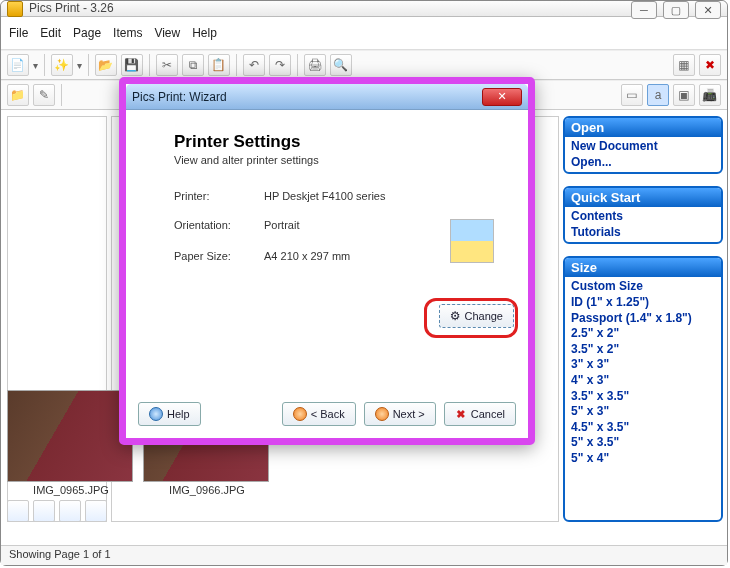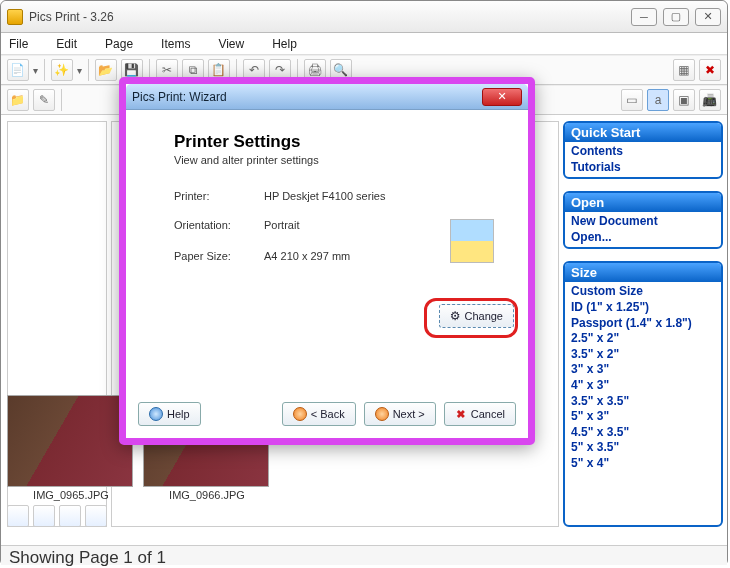--- a/index.html
+++ b/index.html
@@ -1,26 +1,26 @@
 <!DOCTYPE html>
 <html><head>
 <meta charset="utf-8">
 <style>
 * { box-sizing: border-box; margin: 0; padding: 0; font-family: "Segoe UI", Tahoma, sans-serif; }
 body { background: #fff; width: 730px; height: 568px; overflow: hidden; position: relative; }
 
 
 .main-window { width: 728px; height: 566px; border: 1px solid #888; border-radius: 6px; background: #fff; position: relative; }
-.titlebar { height: 32px; background: linear-gradient(#fdfdfd,#eaeaea); border-bottom: 1px solid #bbb; display: flex; align-items: center; padding: 8px 6px; border-radius: 6px 6px 0 0; }
+.titlebar { height: 16px; background: linear-gradient(#fdfdfd,#eaeaea); border-bottom: 1px solid #bbb; display: flex; align-items: flex-start; padding: 0 6px; border-radius: 6px 6px 0 0; }
 .titlebar .app-icon { width: 16px; height: 16px; background: linear-gradient(#ffd24a,#e6a400); border: 1px solid #b07e00; border-radius: 2px; margin-right: 6px; }
 .titlebar .title { font-size: 12px; color: #444; flex: 1; }
 .win-controls { display: flex; gap: 6px; }
 .win-btn { width: 26px; height: 18px; border: 1px solid #999; border-radius: 3px; background: #f8f8f8; font-size: 11px; display:flex; align-items:center; justify-content:center; color:#555; cursor:pointer; }
 
-.menubar { height: 22px; padding: 0 8px; display: flex; align-items: center; gap: 28px; font-size: 12px; color: #222; border-bottom: 1px solid #ddd; }
+.menubar { height: 33px; padding: 0 8px; display: flex; align-items: center; gap: 12px; font-size: 12px; color: #222; border-bottom: 1px solid #ddd; }
 .menubar span { cursor: pointer; }
 
 .toolbar { height: 30px; border-top: 1px solid #eee; border-bottom: 1px solid #ccc; padding: 2px 6px; display:flex; align-items:center; gap:4px; background:#fafafa; }
 .tb-ico { width: 22px; height: 22px; border: 1px solid #ccc; border-radius: 2px; background: linear-gradient(#fff,#eee); display:flex; align-items:center; justify-content:center; font-size:12px; color:#666; cursor:pointer; }
 .tb-sep { width:1px; height:22px; background:#ccc; margin:0 2px; }
 
 .content { position: relative; height: 452px; background: #fff; }
 .thumb-strip { position:absolute; left:6px; top:6px; bottom:40px; width:100px; border:1px solid #ccc; background:#fff; }
 .main-canvas { position:absolute; left:110px; top:6px; right:168px; bottom:40px; border:1px solid #ccc; background:#fff; }
 
@@ -32,21 +32,21 @@
 .mini-row { margin-top:4px; display:flex; gap:4px; }
 .mini { width:22px; height:22px; border:1px solid #ccc; border-radius:2px; background:linear-gradient(#fff,#e6f0ff); cursor:pointer; }
 
 
 .side-panels { position:absolute; right:4px; top:6px; bottom:40px; width:160px; display:flex; flex-direction:column; gap:12px; }
 .panel { border:2px solid #0a63c7; border-radius:6px; background:#fff; overflow:hidden; }
 .panel-hdr { background: linear-gradient(#4aa3ff,#0a63c7); color:#fff; font-weight:bold; font-size:13px; padding:2px 6px; }
 .panel-body { padding:2px 6px; font-size:12px; color:#0030a0; font-weight:bold; line-height:1.3; }
 .panel-body div { cursor:pointer; white-space:nowrap; }
 
-.statusbar { position:absolute; left:0; right:0; bottom:0; height:20px; border-top:1px solid #ccc; font-size:17px; color:#333; padding:2px 8px; background:#f6f6f6; }
+.statusbar { position:absolute; left:0; right:0; bottom:0; height:20px; border-top:1px solid #ccc; font-size:11px; color:#333; padding:2px 8px; background:#f6f6f6; }
 
 
 .wizard { position:absolute; left:118px; top:76px; width:416px; height:368px; border:7px solid #d946ef; border-radius:5px; box-shadow:0 4px 18px rgba(0,0,0,.35); background:#fff; z-index:10; }
 .wiz-title { height:26px; background:linear-gradient(#cfe6ff,#8eb8e6); border-bottom:1px solid #7aa0c8; border-radius:5px 5px 0 0; display:flex; align-items:center; padding:0 6px; }
 .wiz-title .t { font-size:12px; color:#123; flex:1; }
 .wiz-close { width:40px; height:18px; background:linear-gradient(#f07070,#c82020); border:1px solid #a01010; border-radius:3px; color:#fff; font-size:11px; display:flex; align-items:center; justify-content:center; cursor:pointer; }
 .wiz-inner { padding:22px 16px;margin-left:32px; }
 .wiz-h1 { font-size:17px; font-weight:bold; margin-bottom:2px; }
 .wiz-sub { font-size:11px; color:#333; margin-bottom:24px; }
 .wiz-grid { display:grid; grid-template-columns: 90px 1fr 70px; font-size:11px; color:#333; row-gap:17px; align-items:start; }
@@ -139,31 +139,31 @@
       <div class="mini-row">
         <div class="mini"></div>
         <div class="mini"></div>
         <div class="mini"></div>
         <div class="mini"></div>
       </div>
     </div>
 
     <div class="side-panels">
       <div class="panel">
+        <div class="panel-hdr">Open</div>
+        <div class="panel-body">
+          <div>New Document</div>
+          <div>Open...</div>
+        </div>
+      </div>
+      <div class="panel">
         <div class="panel-hdr">Quick Start</div>
         <div class="panel-body">
           <div>Contents</div>
           <div>Tutorials</div>
-        </div>
-      </div>
-      <div class="panel">
-        <div class="panel-hdr">Open</div>
-        <div class="panel-body">
-          <div>New Document</div>
-          <div>Open...</div>
         </div>
       </div>
       <div class="panel" style="flex:1; min-height:0; overflow:hidden;">
         <div class="panel-hdr">Size</div>
         <div class="panel-body">
           <div>Custom Size</div>
           <div>ID (1" x 1.25")</div>
           <div>Passport (1.4" x 1.8")</div>
           <div>2.5" x 2"</div>
           <div>3.5" x 2"</div>

